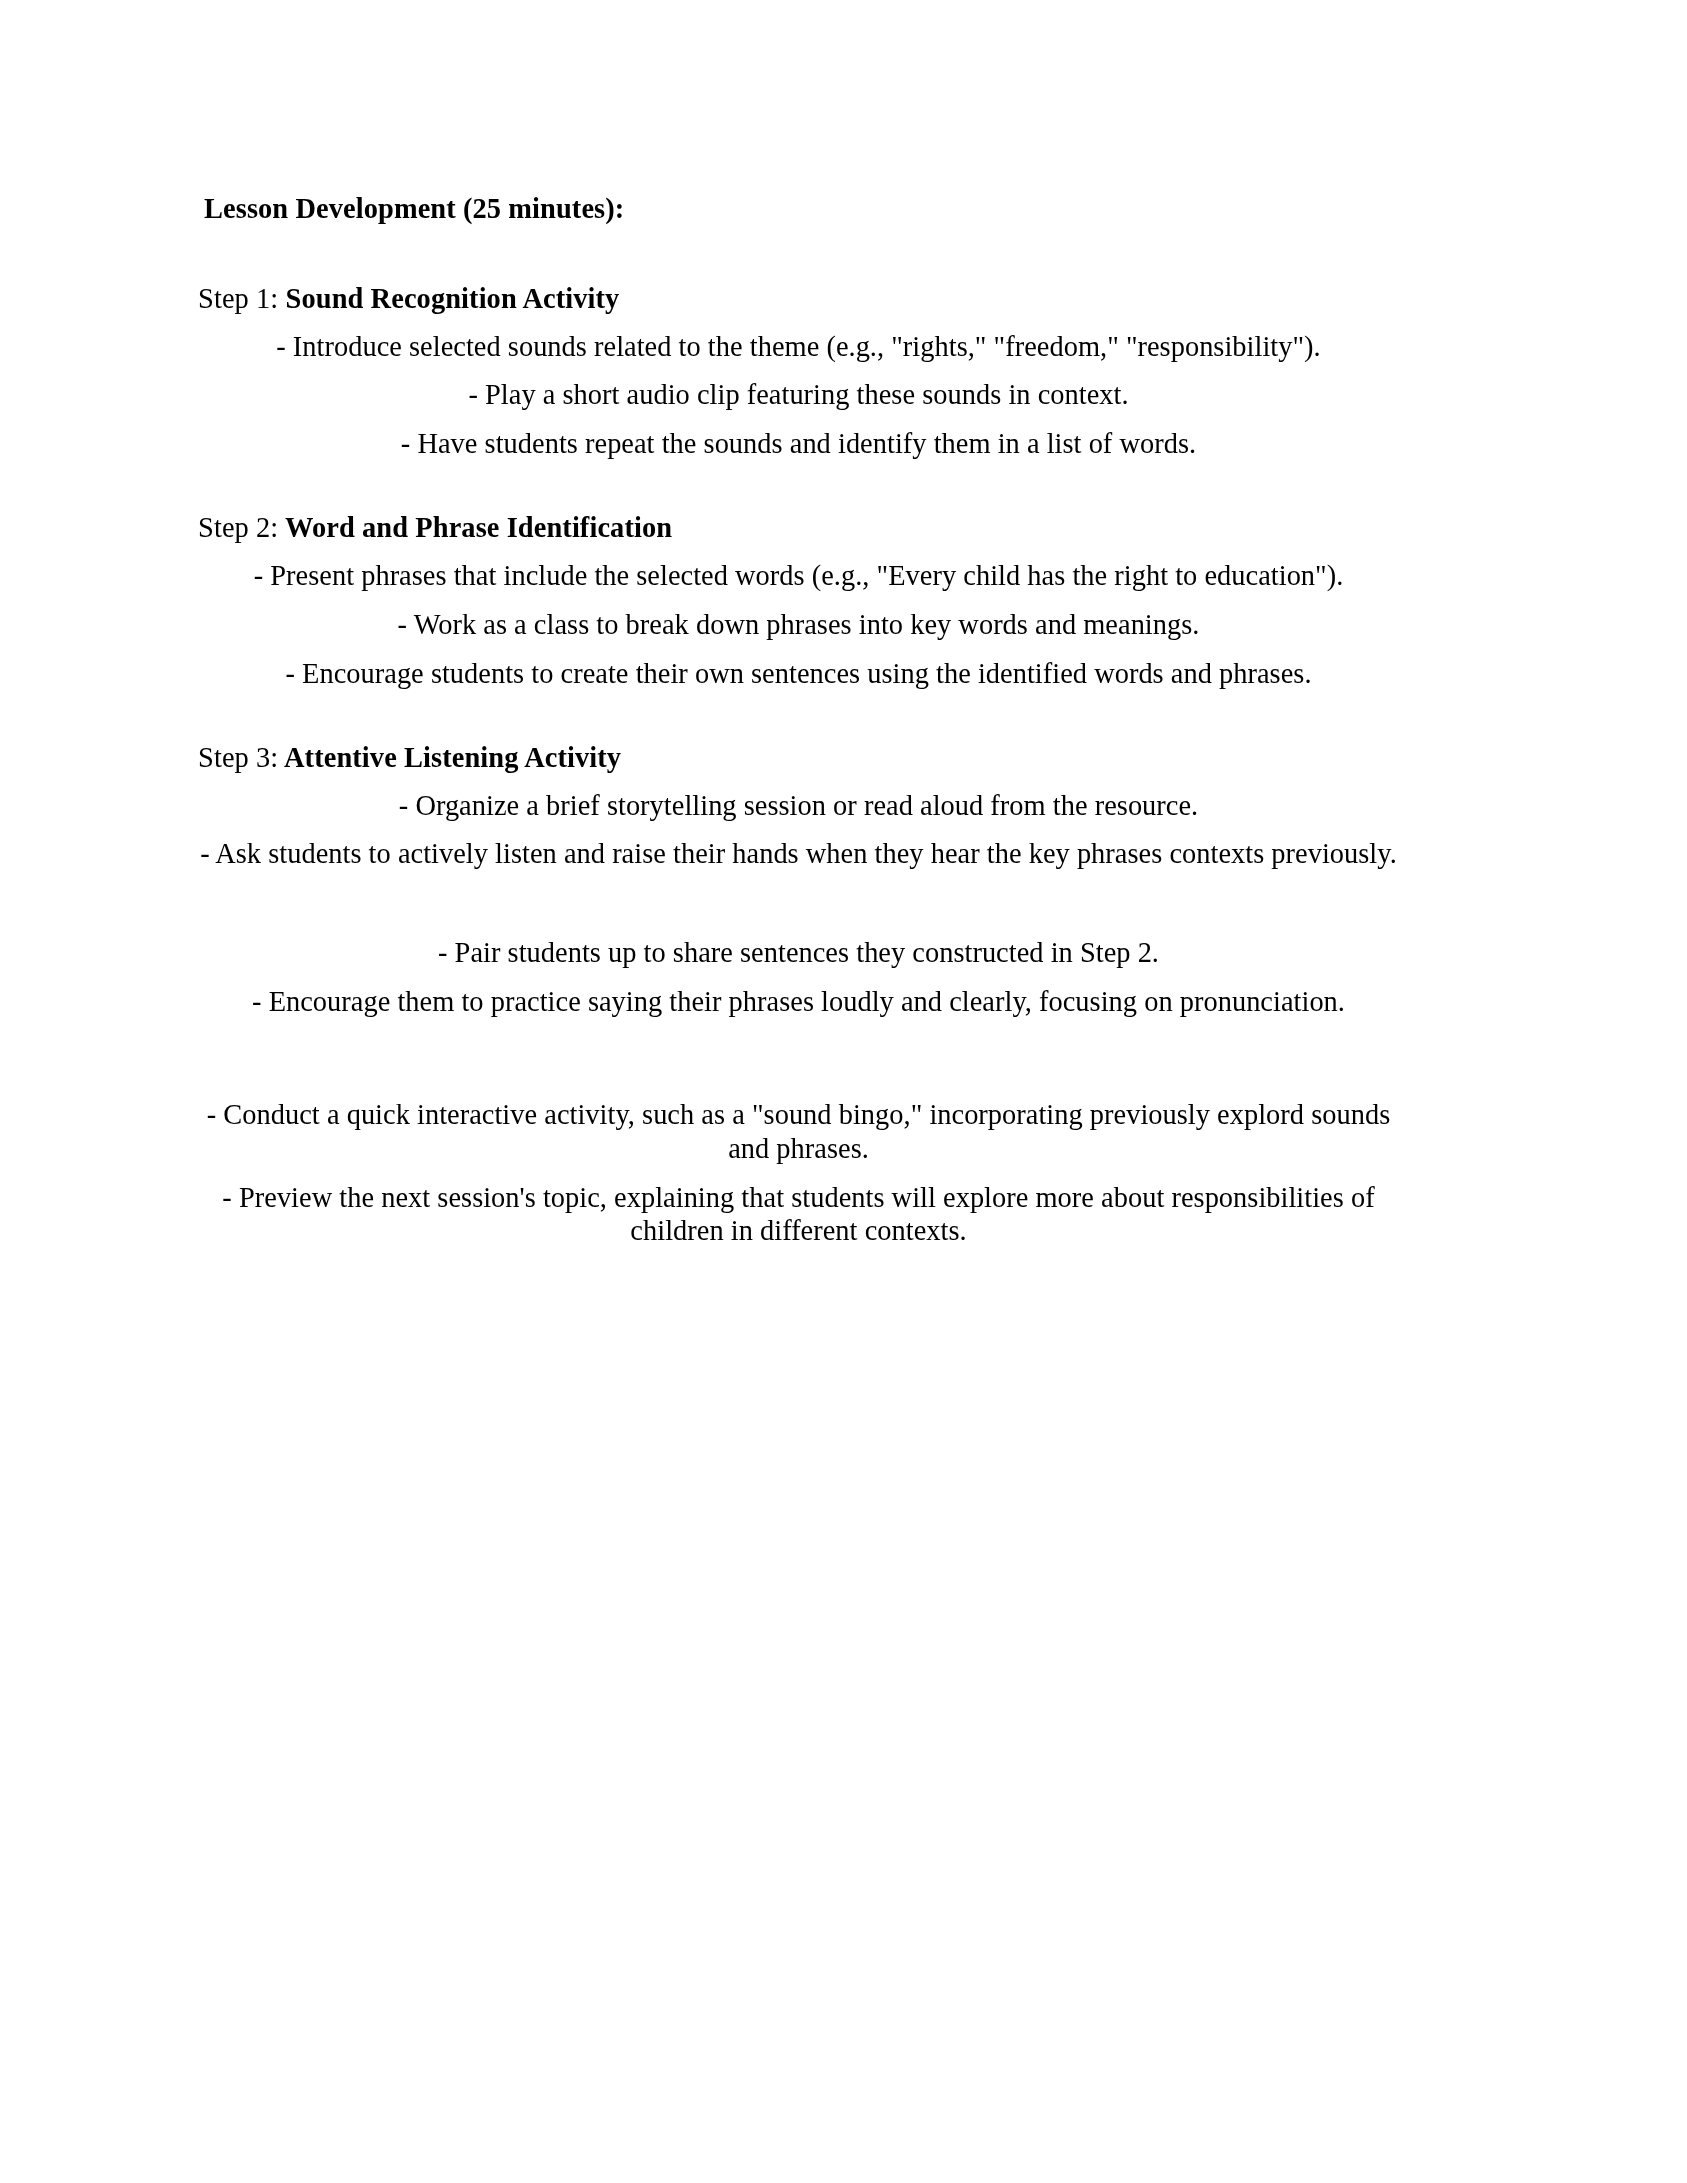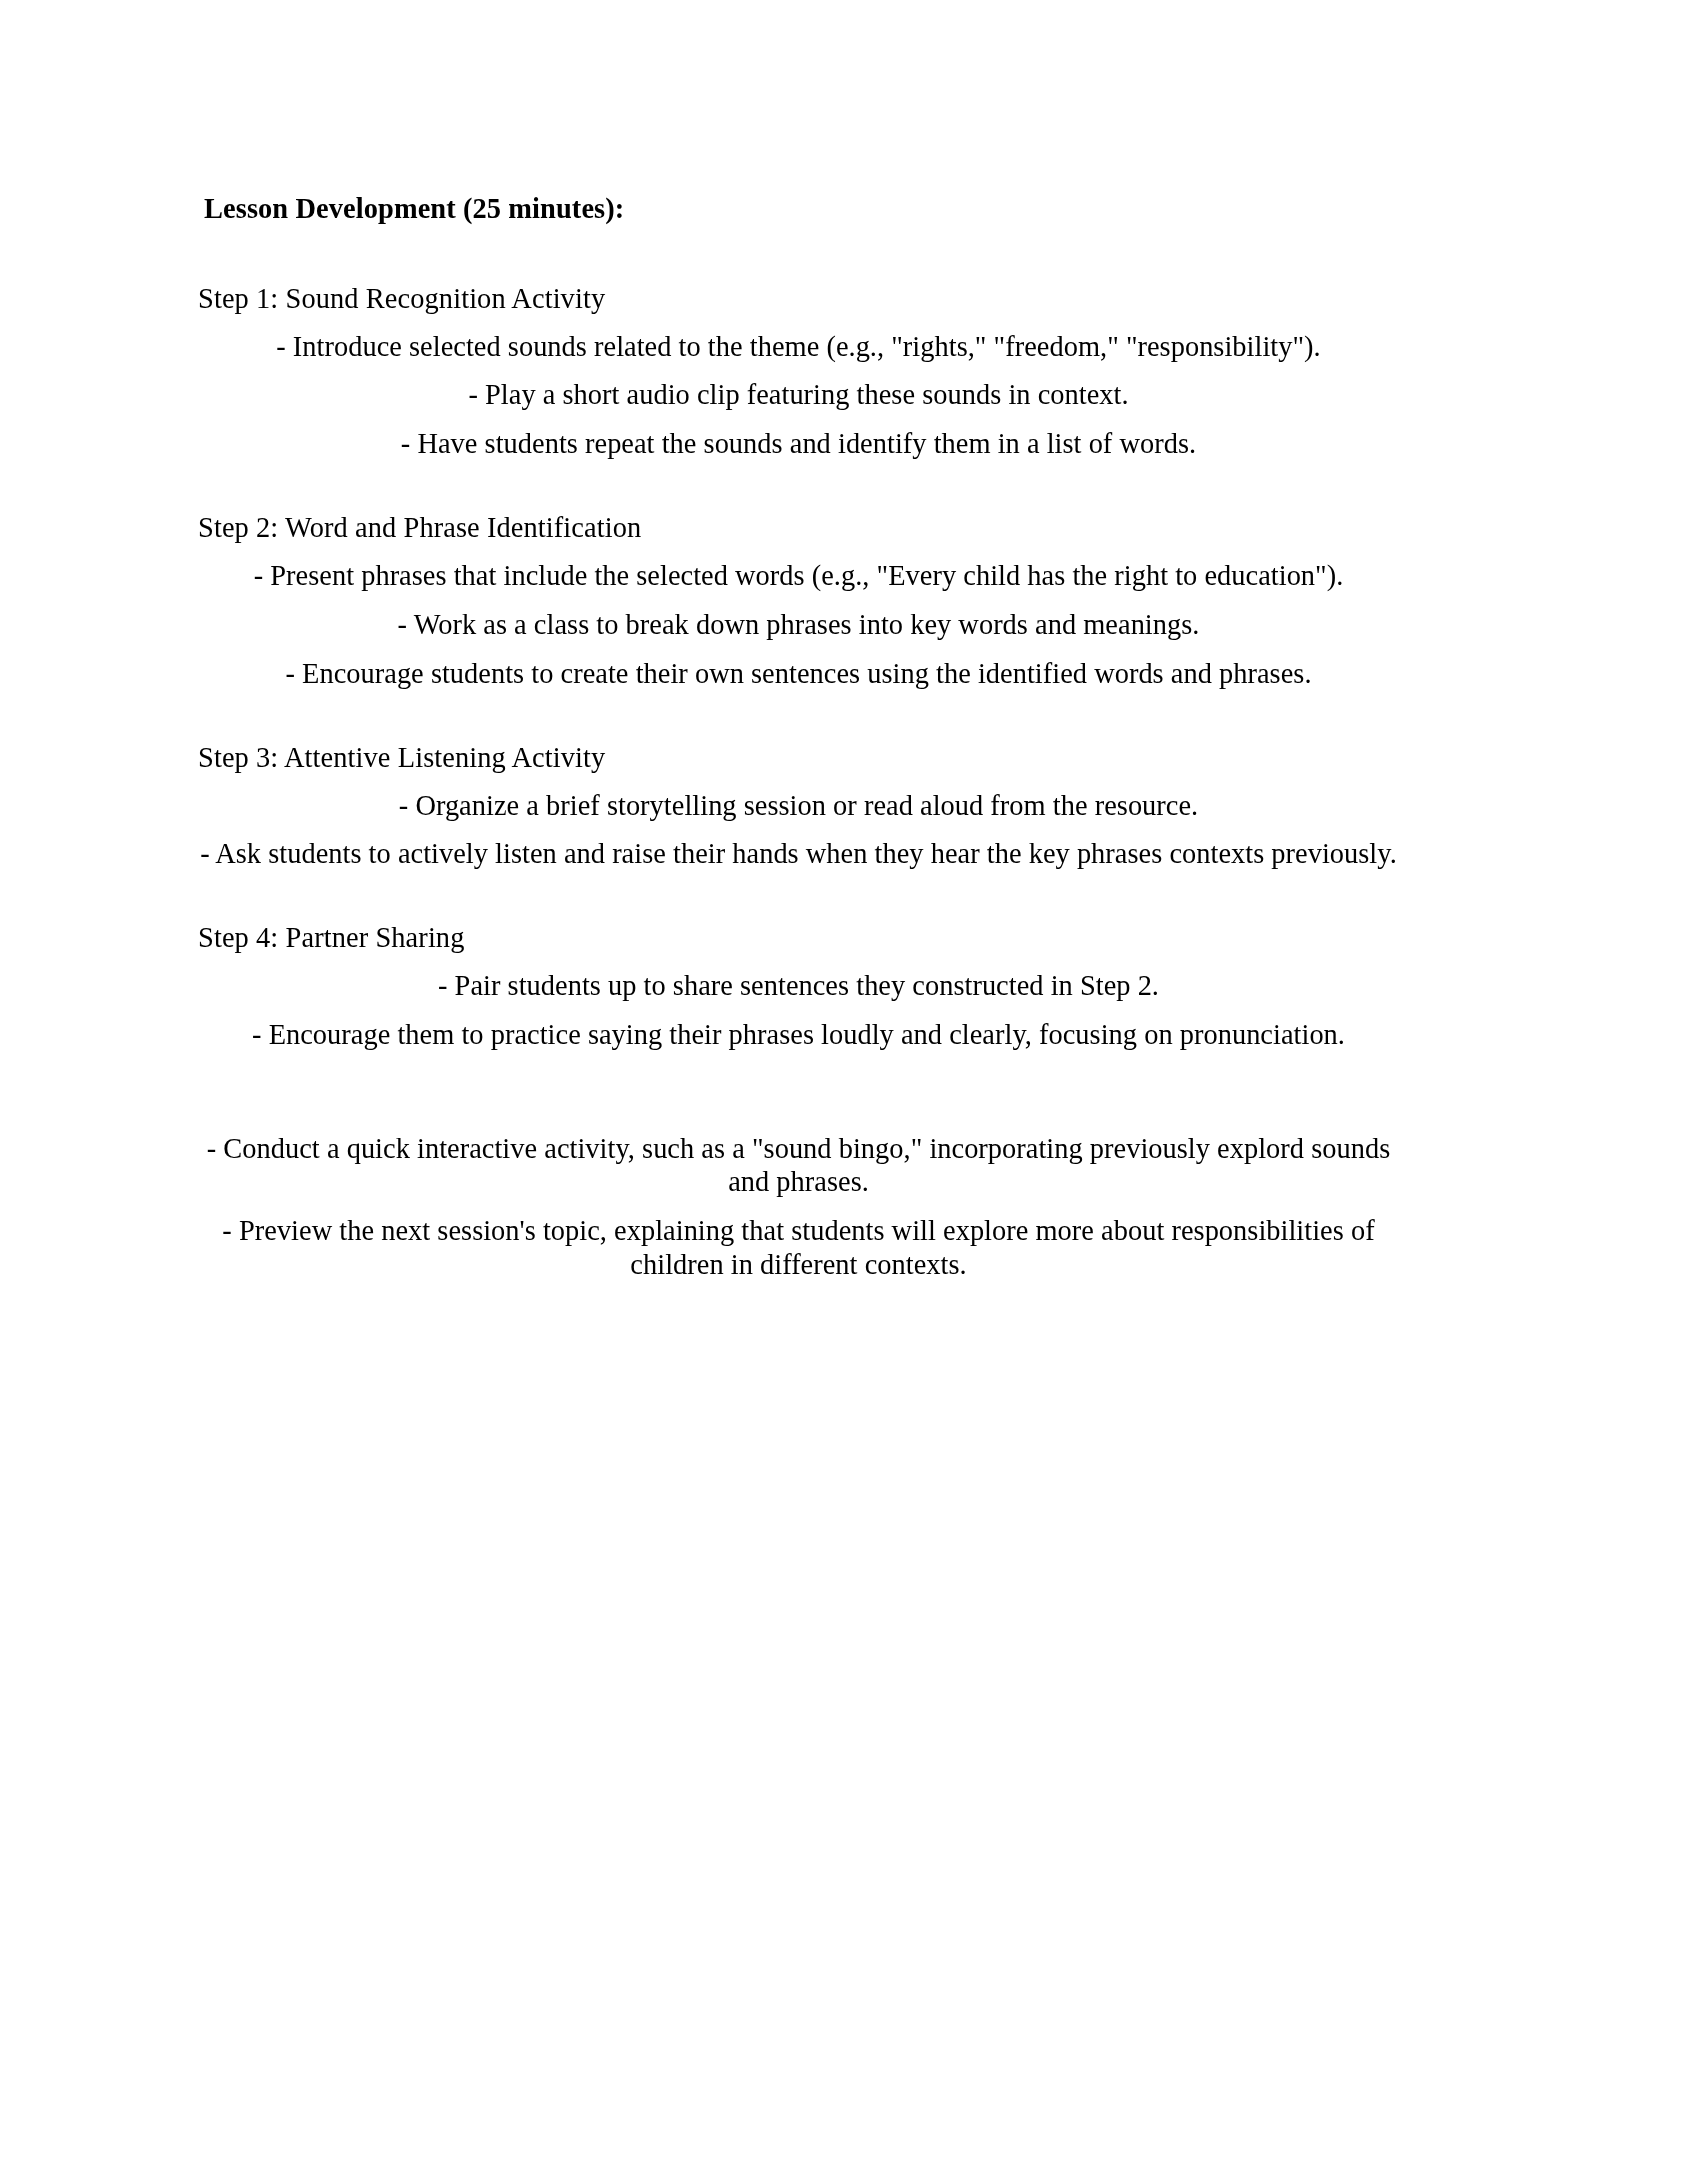--- a/index.html
+++ b/index.html
@@ -43,21 +43,21 @@
   .step-heading {
     font-size: 28.4px;
     line-height: 1.18;
     margin: 0;
     letter-spacing: 0.1px;
   }
   .step-heading .step-label {
     font-weight: normal;
   }
   .step-heading .step-title {
-    font-weight: normal;
+    font-weight: bold;
   }
 
   
   .bullet {
     font-size: 28.4px;
     line-height: 1.19;
     margin: 0;
     letter-spacing: 0.03px;
     text-align: center;
   }
@@ -107,23 +107,20 @@
     <p class="step-heading">
       <span class="step-label">Step 3:</span><span class="step-title"> Attentive Listening Activity</span>
     </p>
     <div class="gap-small"></div>
     <p class="bullet">- Organize a brief storytelling session or read aloud from the resource.</p>
     <div class="gap-between-bullets"></div>
     <p class="bullet">- Ask students to actively listen and raise their hands when they hear the key phrases contexts previously.</p>
 
     <div class="gap-between-steps"></div>
 
-    <p class="step-heading">
-      <span class="step-label">Step 4:</span><span class="step-title"> Partner Sharing</span>
-    </p>
     <div class="gap-small"></div>
     <p class="bullet">- Pair students up to share sentences they constructed in Step 2.</p>
     <div class="gap-between-bullets"></div>
     <p class="bullet">- Encourage them to practice saying their phrases loudly and clearly, focusing on pronunciation.</p>
 
     <div class="gap-before-conclusion"></div>
 
     <div class="gap-small"></div>
     <div class="gap-between-bullets"></div>
     <p class="bullet">- Conduct a quick interactive activity, such as a "sound bingo," incorporating previously explord sounds and phrases.</p>

